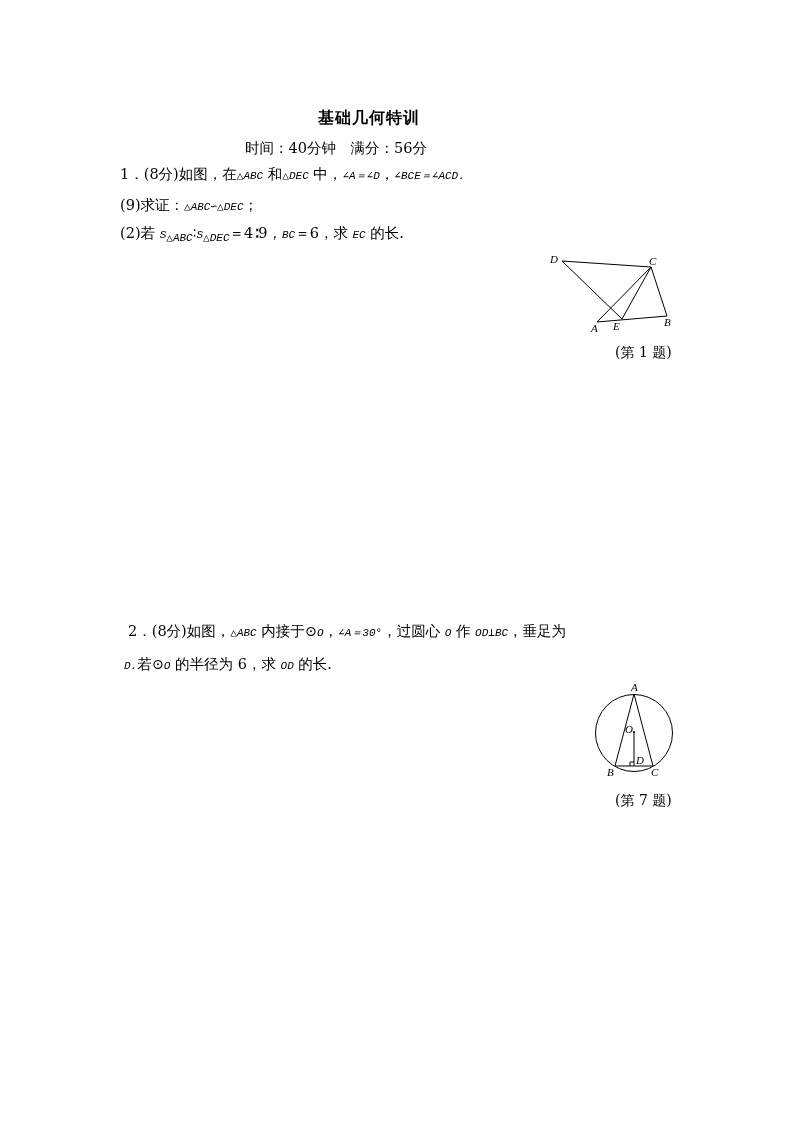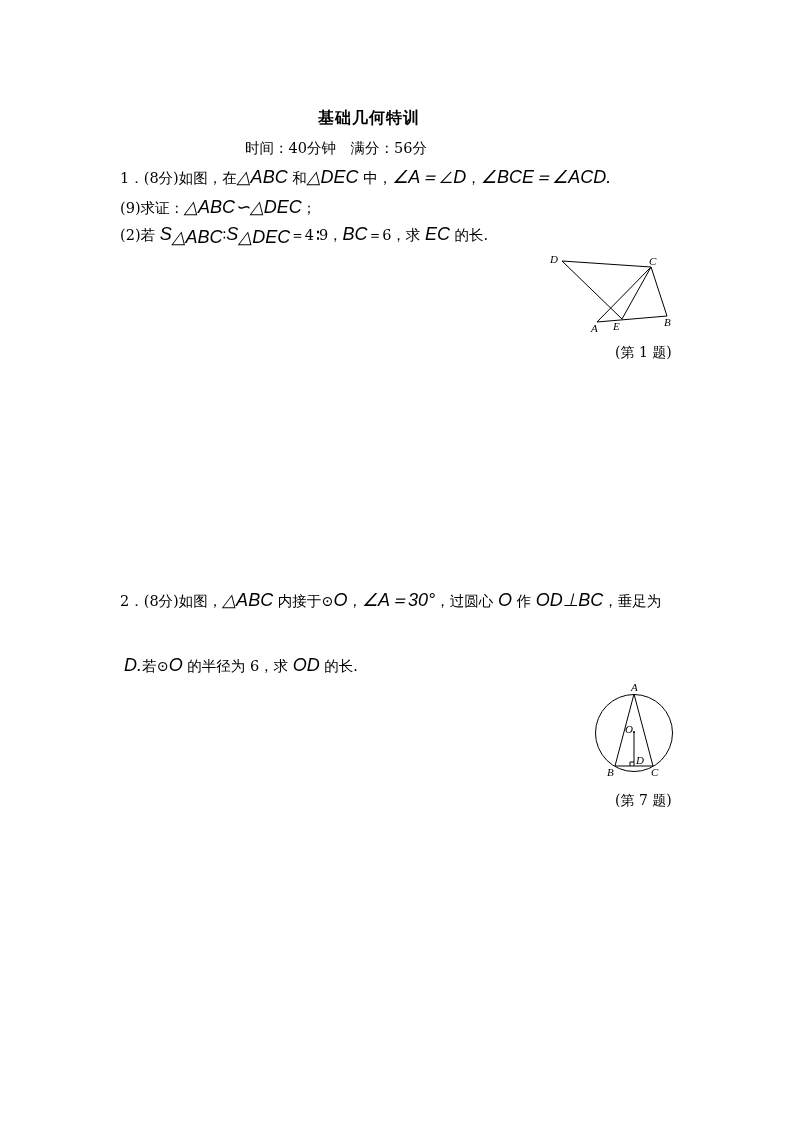--- a/index.html
+++ b/index.html
@@ -3,21 +3,21 @@
 <meta charset="utf-8">
 <style>
   html, body { margin: 0; padding: 0; background: #ffffff; }
   body { width: 794px; height: 1123px; position: relative; overflow: hidden;
          font-family: "DejaVu Serif", "Liberation Serif", serif; color: #000; }
   .abs { position: absolute; white-space: nowrap; }
   .title { left: 0; width: 738px; top: 108px; text-align: center; font-size: 16px; font-weight: bold;
            font-family: "DejaVu Sans", sans-serif; letter-spacing: 1px; }
   .subtitle { left: 0; width: 672px; top: 139px; text-align: center; font-size: 14.5px; }
   .line { left: 120px; font-size: 14.5px; }
-  .i { font-style: italic; font-family: Liberation Sans, sans-serif; font-size: 18px; }
+  .i { font-style: italic; font-family: Liberation Mono, monospace; font-size: 11px; }
   sub { font-size: 10px; vertical-align: -3px; }
   .caption { font-size: 14px; text-align: right; }
   svg { position: absolute; left: 0; top: 0; }
   svg text { font-family: "Liberation Serif", serif; font-style: italic; font-size: 11px; }
 </style>
 </head>
 <body>
 
 <div class="abs title">基础几何特训</div>
 <div class="abs subtitle">时间：40分钟　满分：56分</div>
@@ -60,21 +60,21 @@
   <circle cx="634" cy="732" r="1" fill="#000"></circle>
   <text x="631" y="691">A</text>
   <text x="625" y="733">O</text>
   <text x="636" y="764">D</text>
   <text x="607" y="776">B</text>
   <text x="651" y="776">C</text>
 </svg>
 
 <div class="abs caption" style="left:615px; top:344px;">(第 1 题)</div>
 
-<div class="abs line" style="top:588px;">
+<div class="abs line" style="top:622px;margin-left:8px;">
   <span>2．</span><span>(8分)</span><span>如图，</span><span class="i">△ABC</span><span> 内接于⊙</span><span class="i">O</span><span>，</span><span class="i">∠A＝30°</span><span>，过圆心 </span><span class="i">O</span><span> 作 </span><span class="i">OD⊥BC</span><span>，垂足为</span>
 </div>
 
 <div class="abs line" style="left:124px; top:655px;text-align:center;">
   <span class="i">D.</span><span>若⊙</span><span class="i">O</span><span> 的半径为 6，求 </span><span class="i">OD</span><span> 的长.</span>
 </div>
 
 <div class="abs caption" style="left:615px; top:792px;">(第 7 题)</div>
 
 </body></html>

